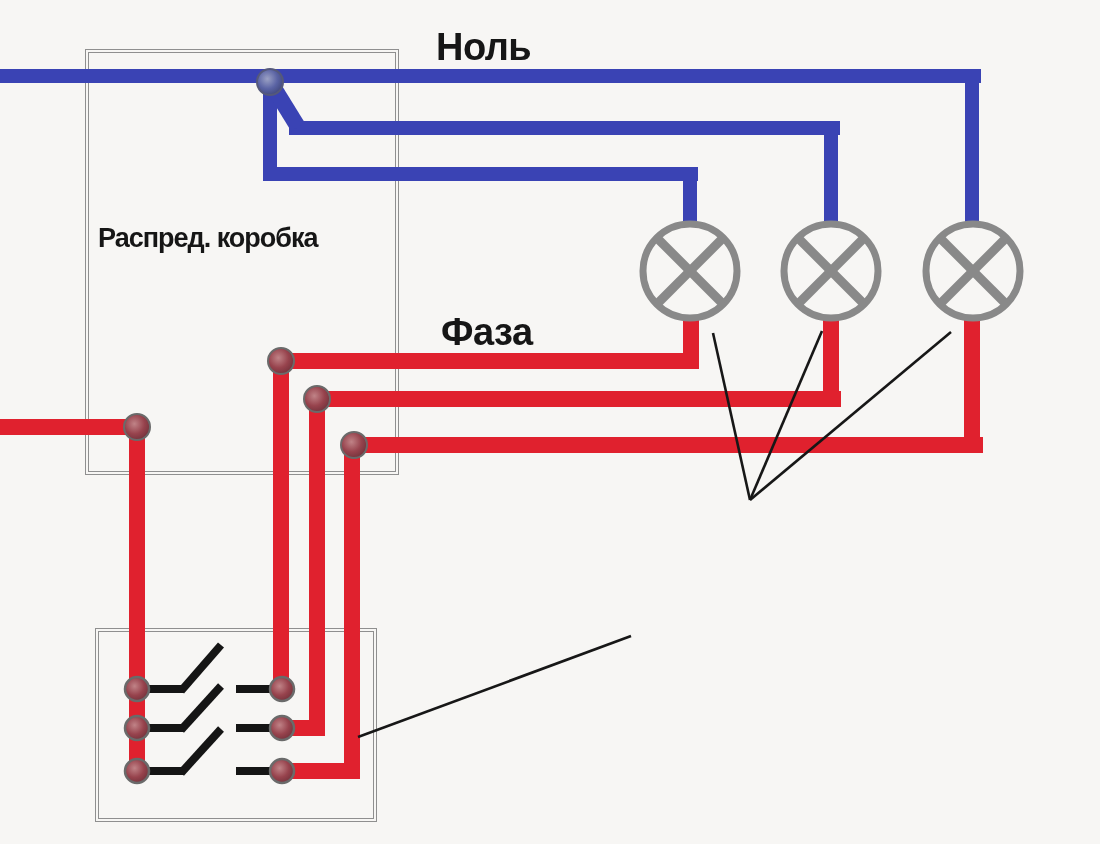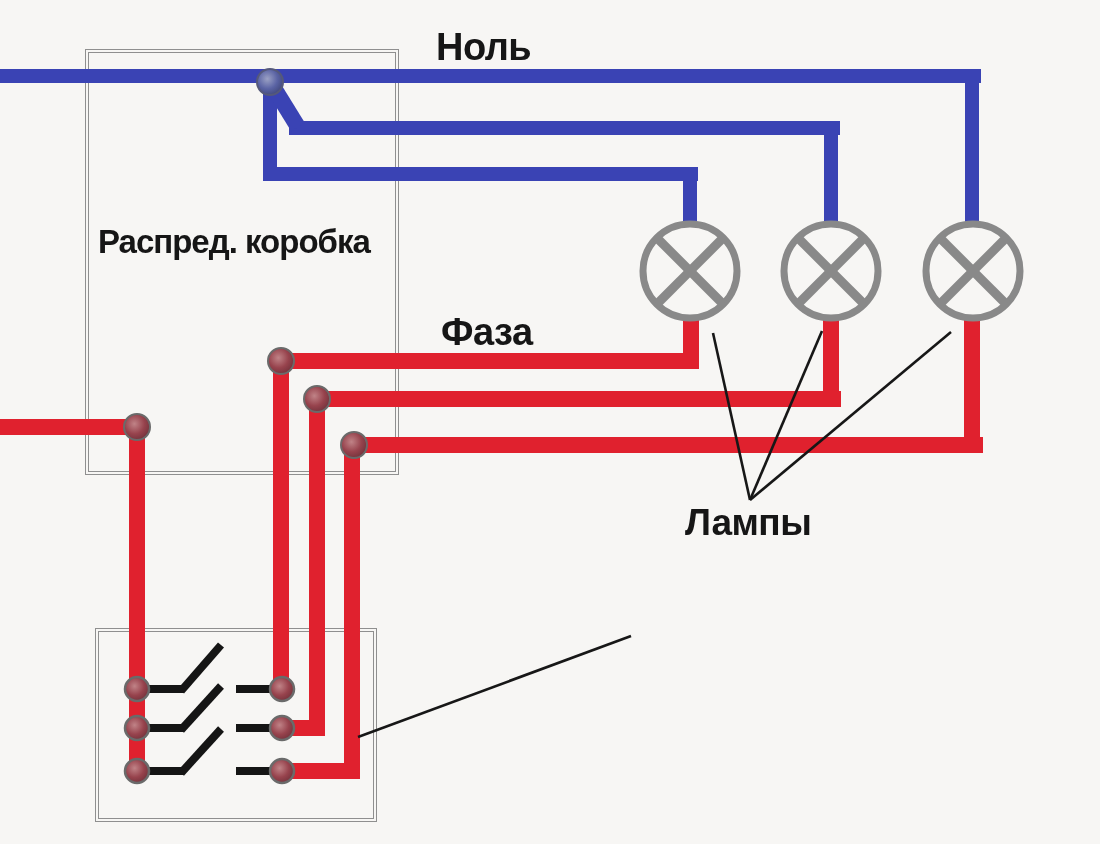--- a/index.html
+++ b/index.html
@@ -39,21 +39,21 @@
   #r3h{left:344px;top:437px;width:639px;height:16px;}
   #r3ch{left:276px;top:763px;width:84px;height:16px;}
   #r3lv{left:964px;top:320px;width:16px;height:133px;}
   #overlay{position:absolute;left:0;top:0;z-index:3;pointer-events:none;}
   .label{
     position:absolute;z-index:4;font-weight:bold;color:#161616;
     white-space:nowrap;line-height:1.1;letter-spacing:-0.5px;
   }
   #lbl-noll{left:436px;top:27px;font-size:38px;}
   #lbl-faza{left:441px;top:312px;font-size:38px;}
-  #lbl-raspred{left:98px;top:224px;font-size:33px;letter-spacing:-1px;}
+  #lbl-raspred{left:98px;top:224px;font-size:27px;letter-spacing:-1px;}
   #lbl-lampy{left:685px;top:503px;font-size:37px;}
   #lbl-switch{left:496px;top:592px;font-size:30px;letter-spacing:-0.5px;}
 </style>
 </head>
 <body>
 
 <div id="scene">
 
   <div class="box" id="dist-box"></div>
   <div class="box" id="switch-box"></div>
@@ -144,15 +144,14 @@
     <circle cx="137" cy="728" r="12" fill="url(#rdot)" stroke="#6a6a6a" stroke-width="2.5"></circle>
     <circle cx="137" cy="771" r="12" fill="url(#rdot)" stroke="#6a6a6a" stroke-width="2.5"></circle>
     <circle cx="282" cy="689" r="12" fill="url(#rdot)" stroke="#6a6a6a" stroke-width="2.5"></circle>
     <circle cx="282" cy="728" r="12" fill="url(#rdot)" stroke="#6a6a6a" stroke-width="2.5"></circle>
     <circle cx="282" cy="771" r="12" fill="url(#rdot)" stroke="#6a6a6a" stroke-width="2.5"></circle>
   </svg>
 
   <div class="label" id="lbl-noll">Ноль</div>
   <div class="label" id="lbl-faza">Фаза</div>
   <div class="label" id="lbl-raspred">Распред. коробка</div>
-  <div class="label" id="lbl-lampy">Лампы</div>
 
 </div>
 
 </body></html>

